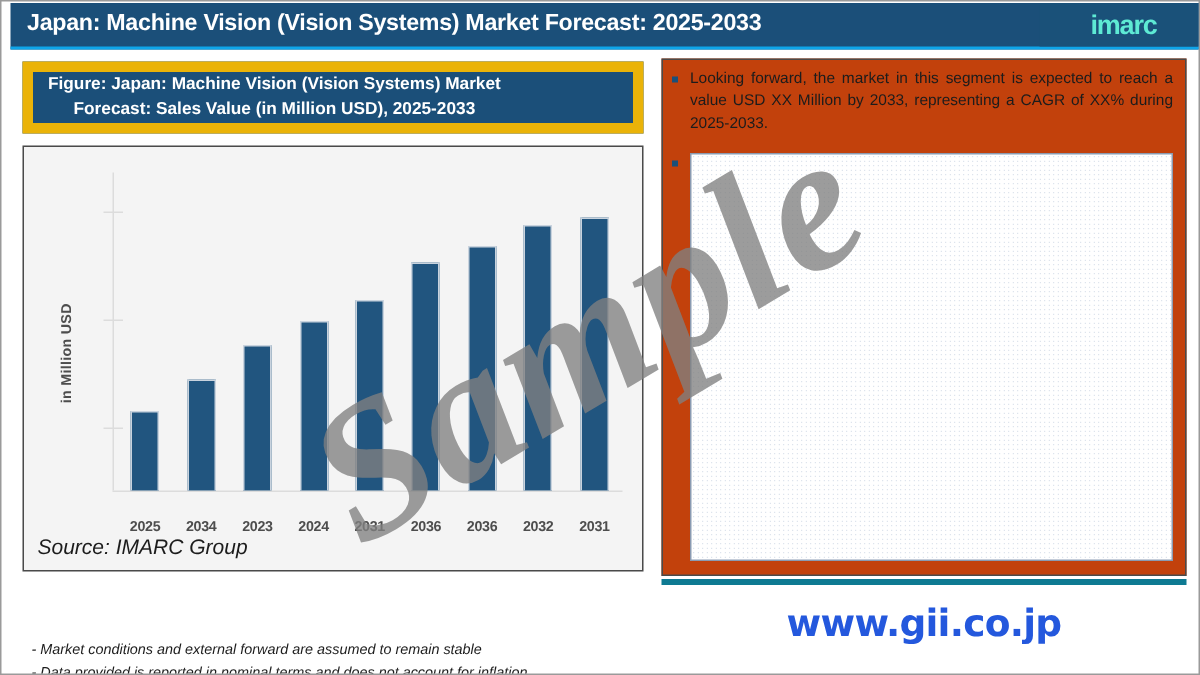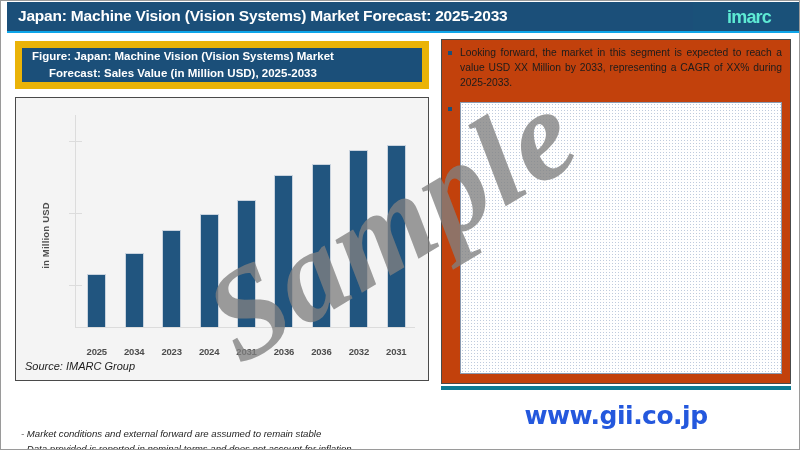--- a/index.html
+++ b/index.html
@@ -162,21 +162,21 @@
     text-align: center;
     font-size: 9.5px;
     font-weight: bold;
     color: #4d4d4d;
     letter-spacing: -0.2px;
     margin-top: 15px;
   }
   #source-text {
     position: absolute;
     left: 9px; bottom: 8px;
-    font-size: 11px;
+    font-size: 14px;
     font-style: italic;
     color: #1c1c1c;
   }
 
   #notes {
     position: absolute;
     left: 10px; top: 388px;
     width: 420px;
   }
   .note-line {

